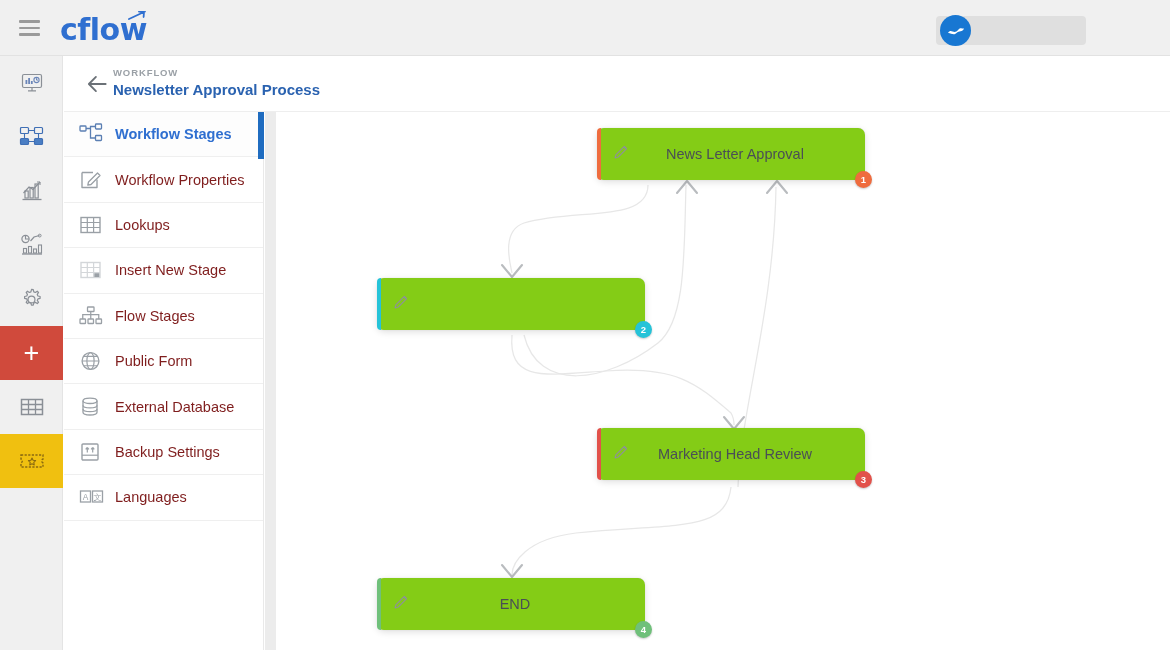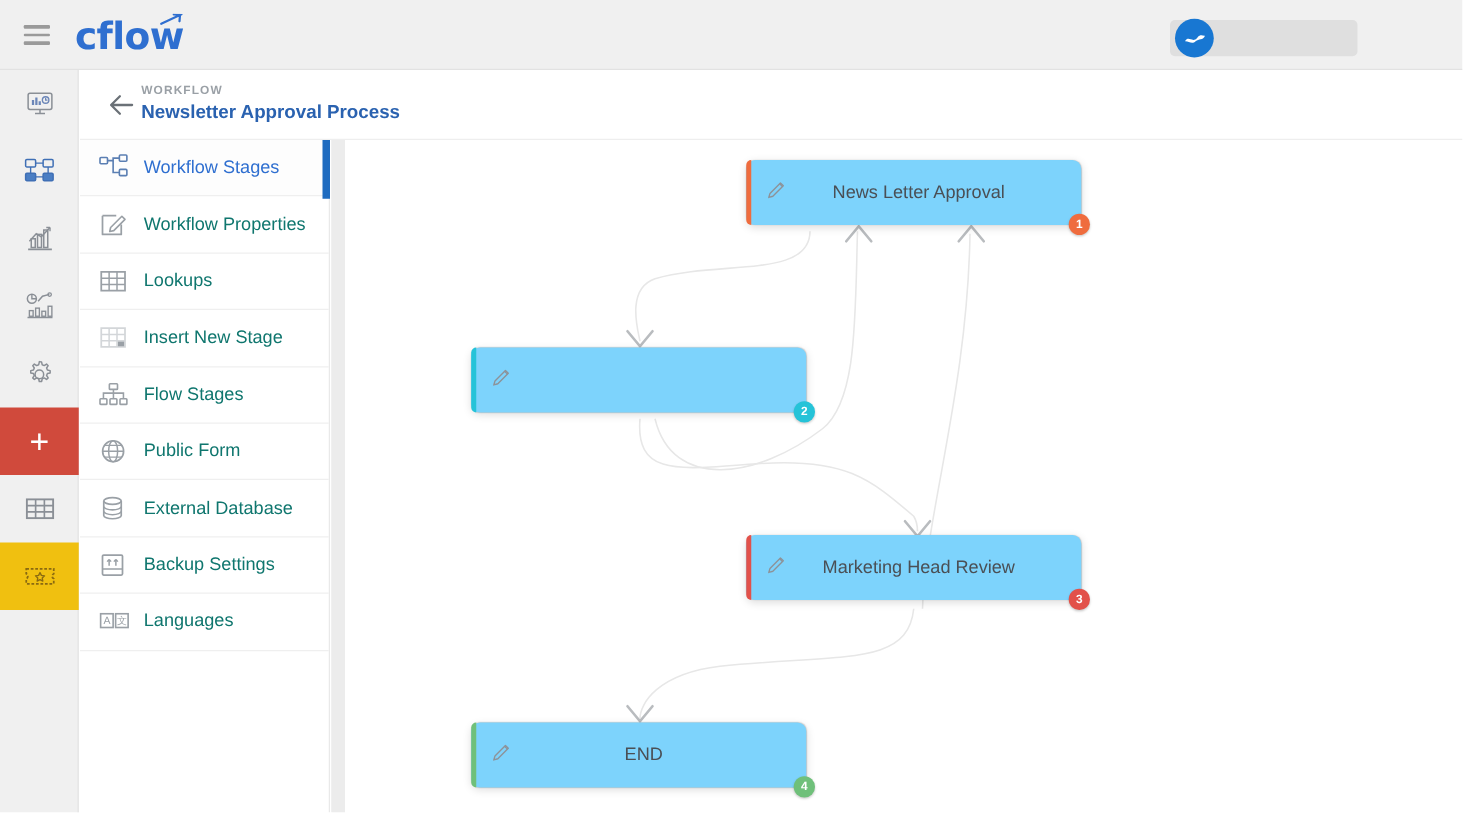--- a/index.html
+++ b/index.html
@@ -64,24 +64,24 @@
   }
   .menu-item{
     position:relative; height:45.4px; display:flex; align-items:center;
     border-bottom:1px solid #efefef; cursor:pointer; padding-left:15px;
   }
   .menu-item .mi-icon{
     width:34px; height:24px; display:flex; align-items:center;
     justify-content:flex-start; flex:0 0 34px;
   }
   .menu-item .mi-label{
-    font-size:14.5px; color:#0f766e; margin-left:2px;
+    font-size:14.5px; color:#7f1d1d; margin-left:2px;
     font-family:"Liberation Sans", sans-serif;
   }
-  .menu-item.active .mi-label{ color:#2f6fd0; }
+  .menu-item.active .mi-label{ color:#2f6fd0;font-weight:bold; }
   .menu-item.active{ background:#fdfdfd; }
   .active-bar{
     position:absolute; left:194px; top:0px; width:6px; height:47px;
     background:#1f6cc0;
   }
   .menu-gutter{
     position:absolute; left:265px; top:112px; width:11px; height:538px;
     background:#ececec;
   }
 
@@ -106,21 +106,21 @@
 
   
   .canvas{
     position:absolute; left:276px; top:113px;
     width:894px; height:537px; background:#ffffff; overflow:hidden;
   }
   .edges{ position:absolute; left:0; top:0; width:894px; height:537px; }
 
   .node{
     position:absolute; width:268px; height:52px;
-    background:#7dd3fc; border-radius:7px;
+    background:#84cc16; border-radius:7px;
     box-shadow:0 2px 7px rgba(0,0,0,0.13), 0 0 1px rgba(0,0,0,0.18);
     display:flex; align-items:center; cursor:pointer;
     overflow:visible;
   }
   .node-accent{
     position:absolute; left:0; top:0; width:4px; height:52px;
     border-top-left-radius:7px; border-bottom-left-radius:7px;
   }
   .node-pencil{
     position:absolute; left:15px; top:14px; width:19px; height:19px;

